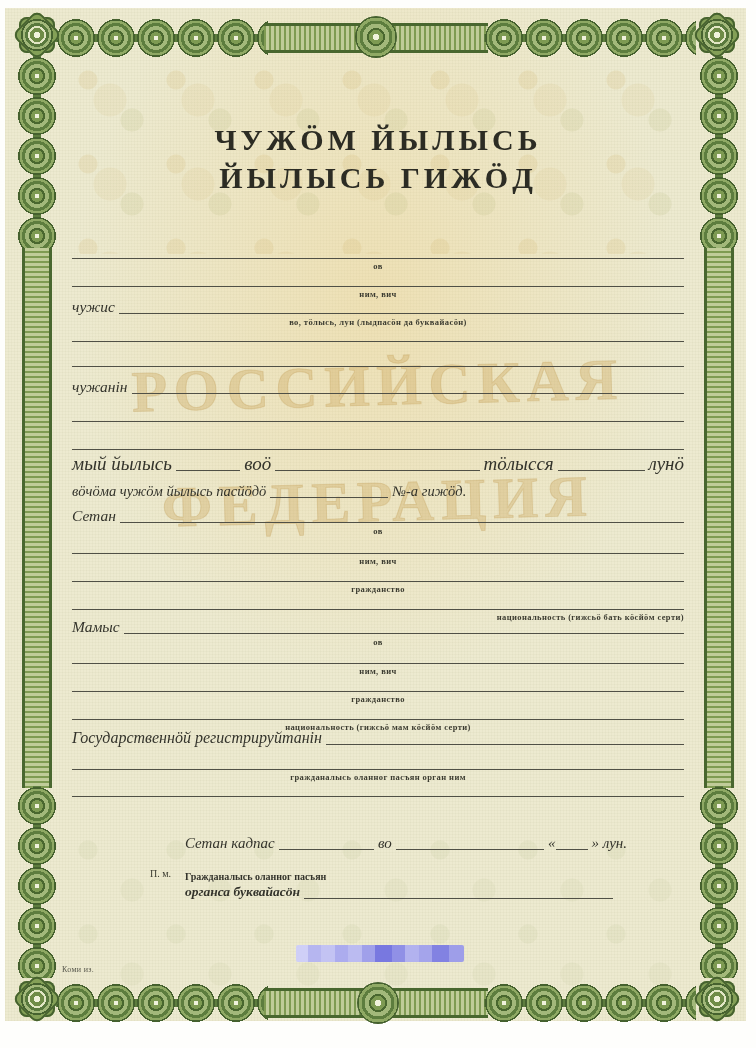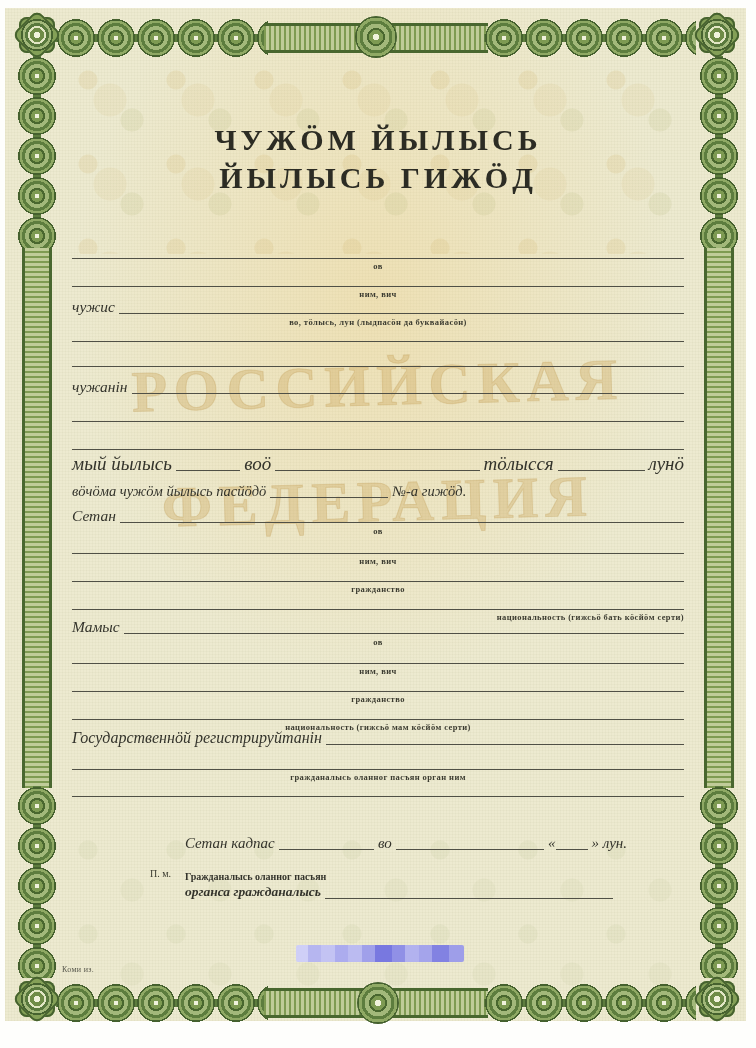--- a/index.html
+++ b/index.html
@@ -246,20 +246,20 @@
     <span class="ln" style="flex-grow:148;"></span>
     <span class="lbl after">«</span>
     <span class="ln" style="flex:0 0 32px;"></span>
     <span class="lbl after">» лун.</span>
   </div>
 
   <div class="small-note" style="left:150px;top:852px;margin-top:16px;">П. м.</div>
 
   <div class="reg-line1" style="left:185px;top:870px;">Гражданалысь оланног пасъян</div>
   <div class="frow bold" style="left:185px;top:881px;width:428px;">
-    <span class="lbl">органса гражданалысь</span>
+    <span class="lbl">органса буквайасӧн</span>
     <span class="ln"></span>
   </div>
 
   <div class="redacted" style="left:296px;top:945px;width:168px;height:17px;"></div>
 
   <div class="imprint" style="left:62px;top:965px;">Коми из.</div>
 </div>
 
 </body></html>

